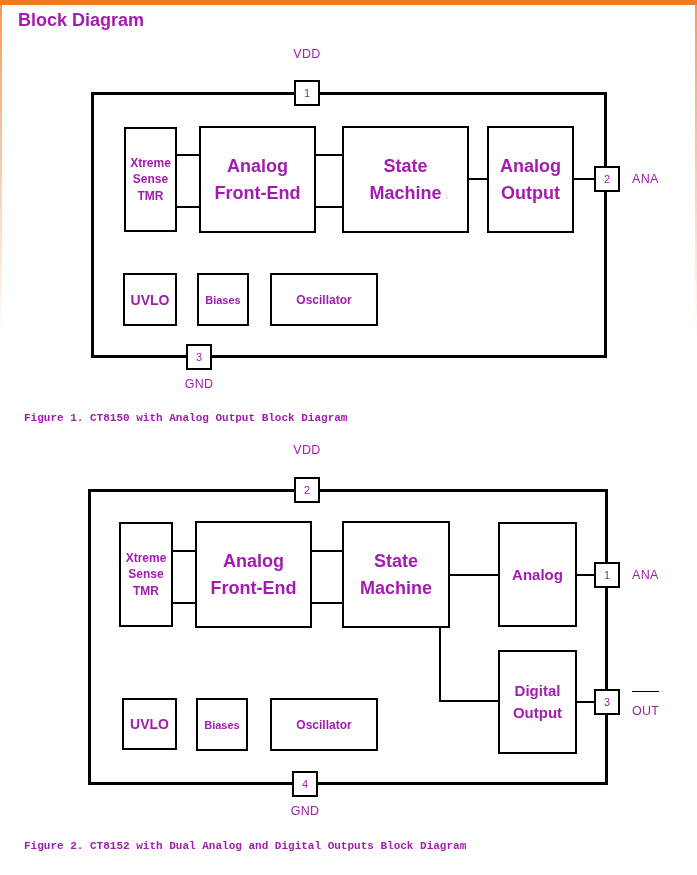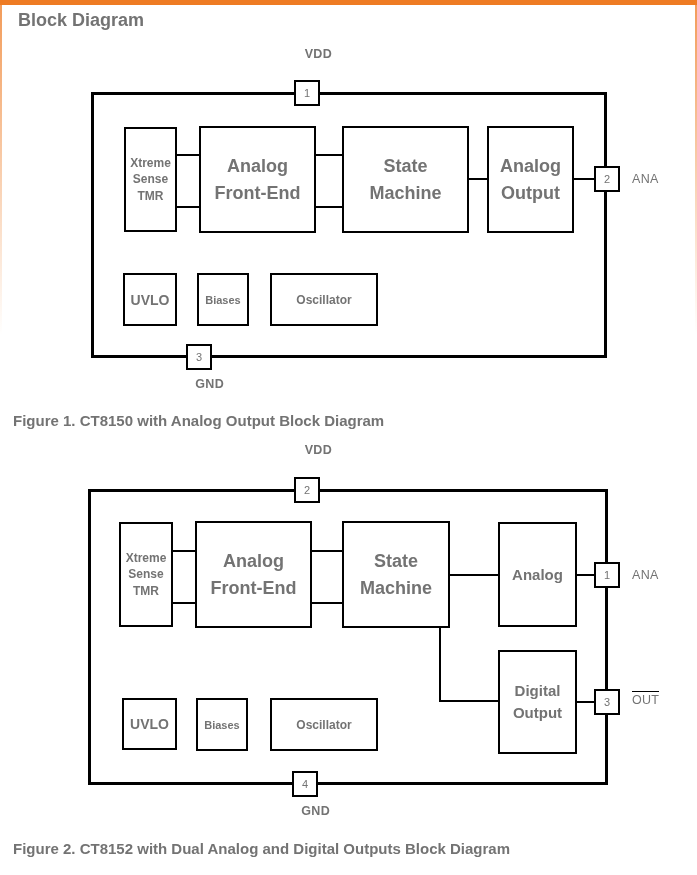--- a/index.html
+++ b/index.html
@@ -1,19 +1,19 @@
 <!DOCTYPE html>
 <html><head>
 <meta charset="utf-8">
 <style>
   html,body { margin:0; padding:0; background:#ffffff; }
   .page {
     position:relative; width:697px; height:875px; margin:0 auto;
     background:#ffffff; overflow:hidden;
-    font-family:"Liberation Sans","DejaVu Sans",sans-serif; color:#737373;
+    font-family:"Liberation Sans","DejaVu Sans",sans-serif; color:#a21caf;
   }
   .accent-bar { position:absolute; top:0; left:0; width:697px; height:5px; background:#EE7B23; }
   .edge-line { position:absolute; top:5px; width:2px; height:330px;
     background:linear-gradient(to bottom, rgba(238,123,35,0.75), rgba(238,123,35,0)); }
   .edge-left { left:0; } .edge-right { right:0; }
 
   .page-title { position:absolute; left:18px; top:10px; font-size:18px; font-weight:bold; letter-spacing:0; }
 
   .outer { position:absolute; border:3px solid #000; box-sizing:border-box; background:transparent; }
 
@@ -30,24 +30,24 @@
   .t-osc { font-size:12px; }
 
   .pin {
     position:absolute; box-sizing:content-box; width:22px; height:22px; border:2px solid #000;
     background:#fff; z-index:5; text-align:center; line-height:22px; font-size:11px;
   }
   .hline { position:absolute; height:2px; background:#000; }
   .vline { position:absolute; width:2px; background:#000; }
 
   .netlabel { position:absolute; font-size:12.5px; letter-spacing:0.3px; }
-  .netlabel.centered { width:50px; text-align:right;font-weight:bold; }
-  .overline { display:inline-block; border-top:1.5px solid #000; padding-top:1px; }
+  .netlabel.centered { width:50px; text-align:center; }
+  .overline { display:inline-block; border-top:1.5px solid #000; padding-top:12px; }
 
-  .caption { position:absolute; left:13px; font-size:15px; font-weight:bold; }
+  .caption { position:absolute; left:24px; font-size:11px; font-weight:bold;font-family:Liberation Mono, monospace; }
 </style>
 </head>
 <body>
 
 <div class="page">
 
   <div class="accent-bar"></div>
   <div class="edge-line edge-left"></div>
   <div class="edge-line edge-right"></div>
 

